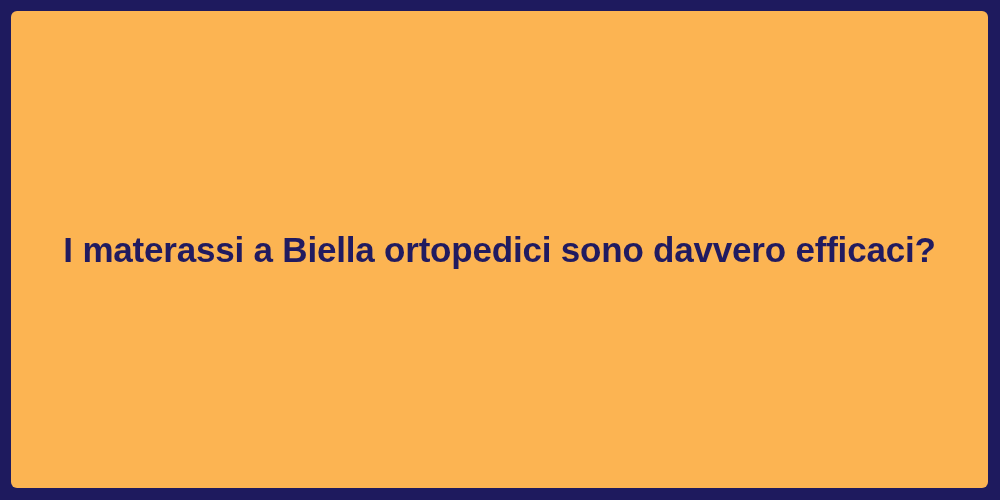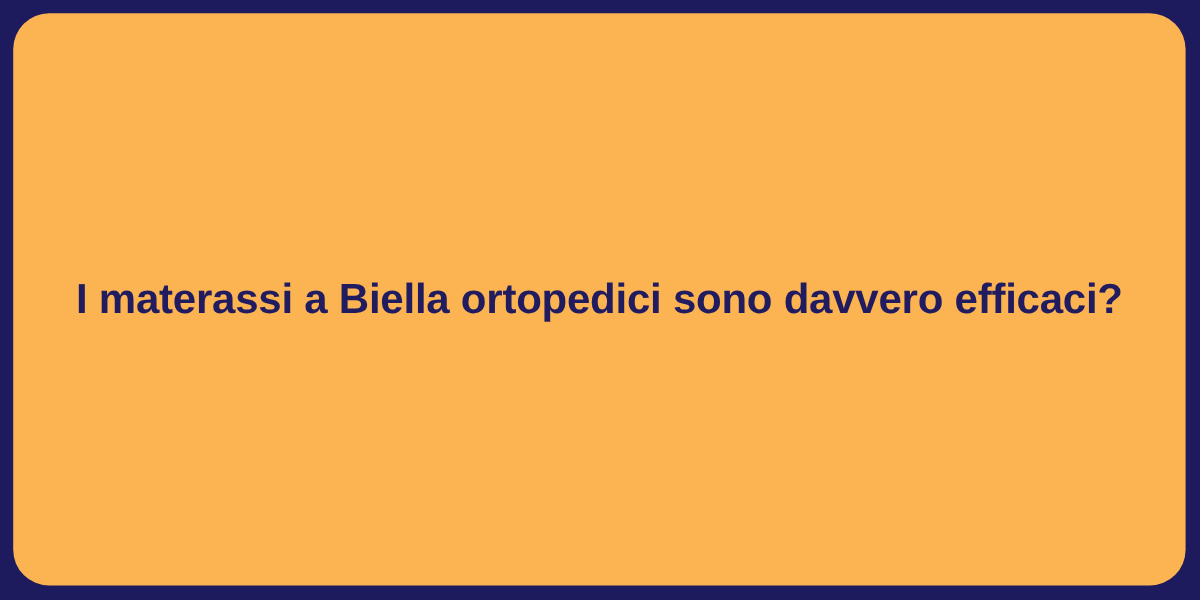--- a/index.html
+++ b/index.html
@@ -22,21 +22,21 @@
     height: 500px;
     background: #1e1a5e;
     padding: 11px 12px 12px 11px;
   }
 
   #card-panel {
     box-sizing: border-box;
     width: 100%;
     height: 100%;
     background: #fcb452;
-    border-radius: 30px;
+    border-radius: 6px;
     display: flex;
     align-items: center;
   }
 
   #title-text {
     display: block;
     width: 100%;
     padding: 0 40px;
     box-sizing: border-box;
     text-align: center;

